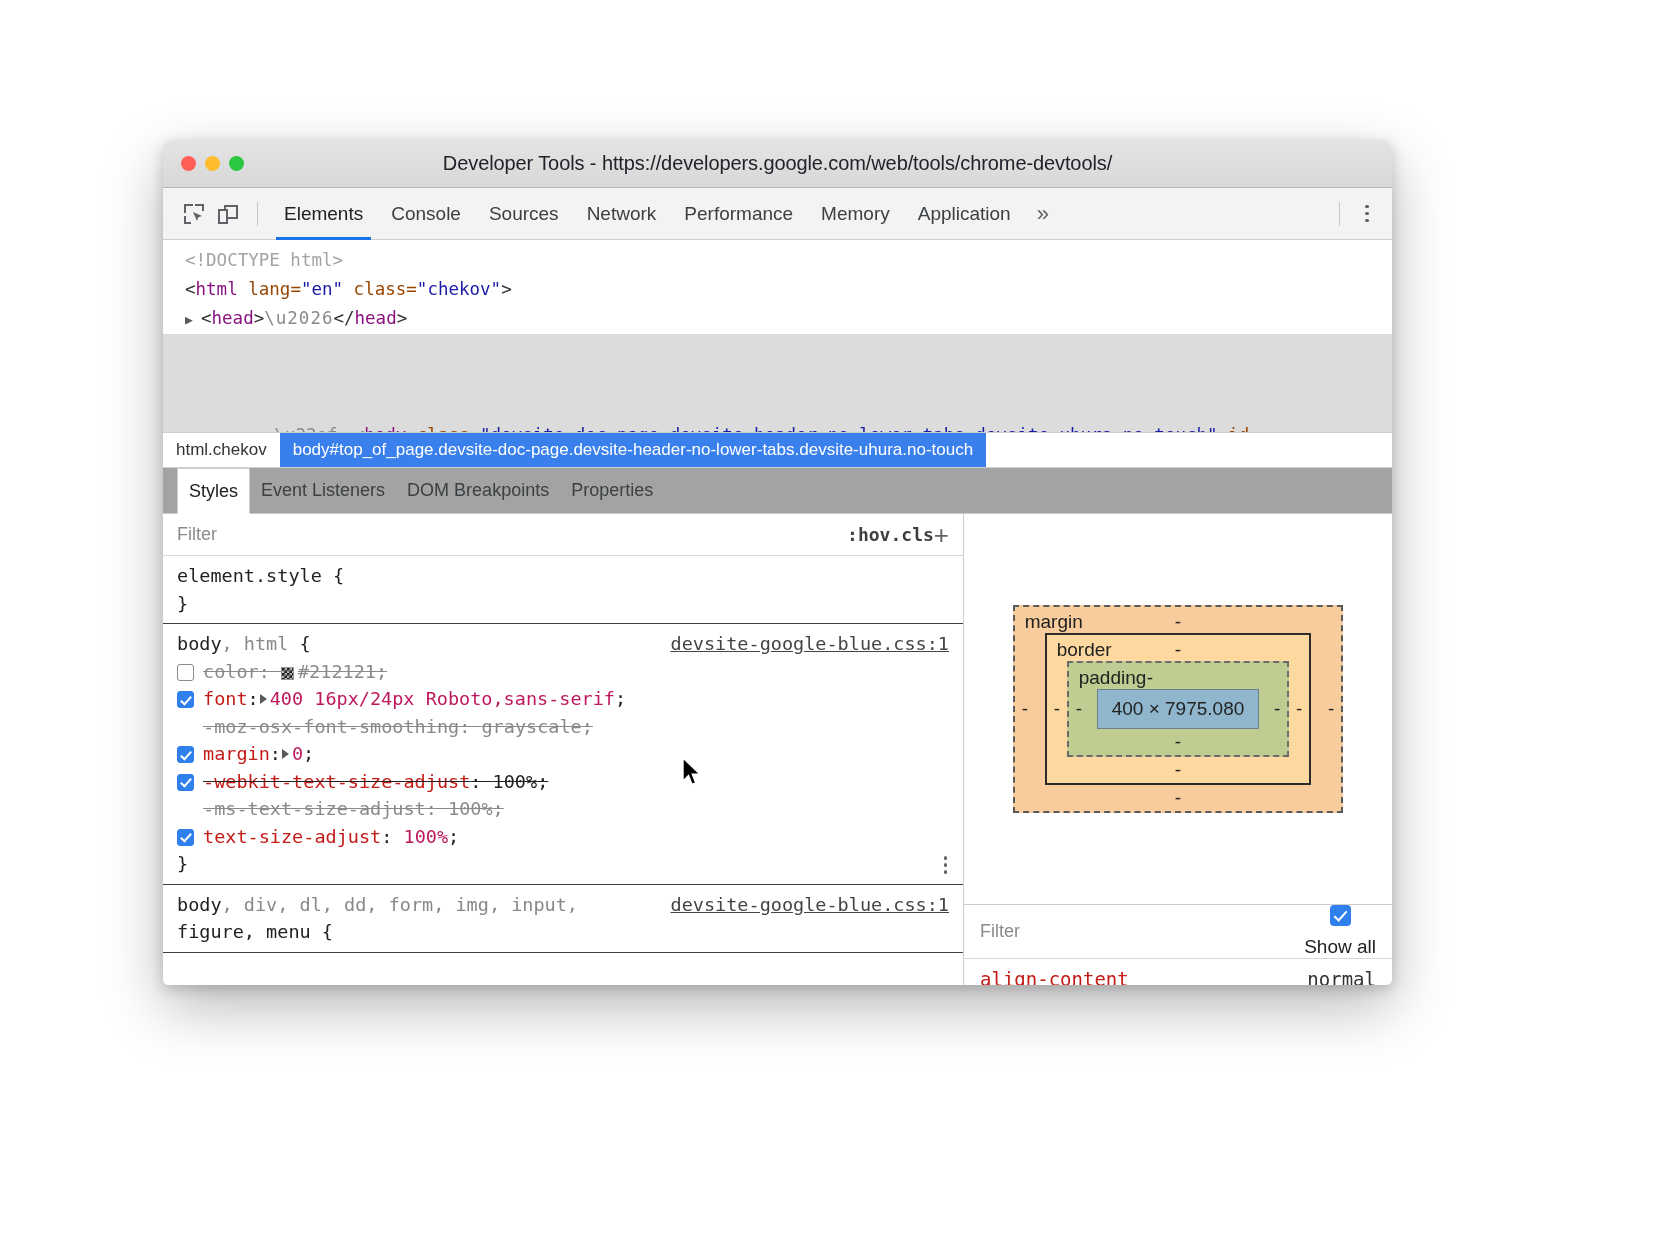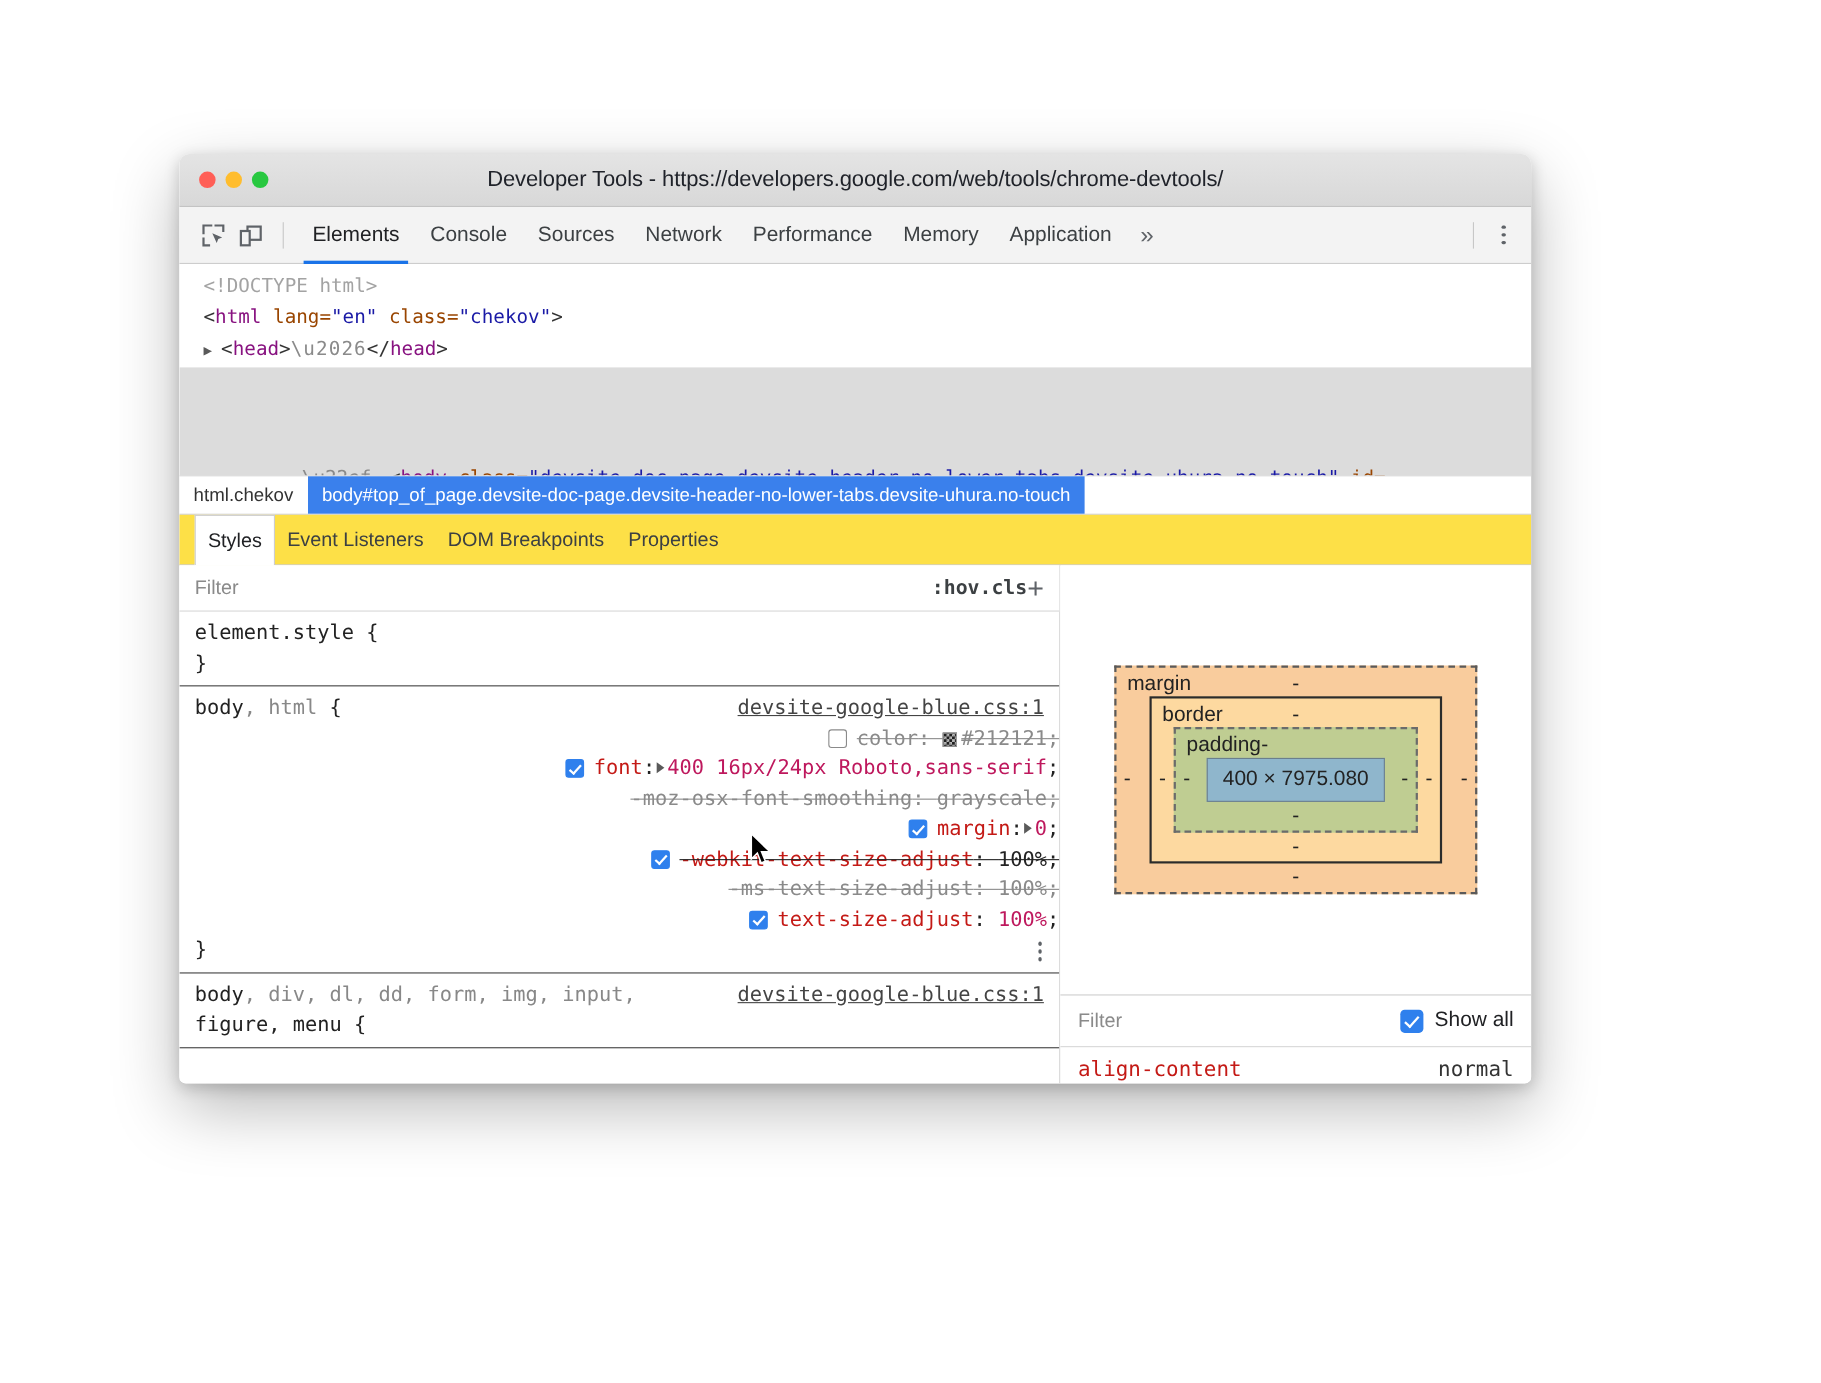--- a/index.html
+++ b/index.html
@@ -104,21 +104,21 @@
   }
   .crumb {
     display:flex; align-items:center; padding:0 13px;
     color:#333; cursor:pointer; white-space:nowrap;
   }
   .crumb.active { background:#3a80ec; color:#fff; }
 
   
   .sidetabs {
     flex:0 0 46px; display:flex; align-items:stretch;
-    background:#fde047; border-bottom:1px solid #cdcdcd;
+    background:#a3a3a3; border-bottom:1px solid #cdcdcd;
     padding-left:14px;
   }
   .stab {
     display:flex; align-items:center; padding:0 11px;
     font-size:18px; color:#3c4043; cursor:pointer; white-space:nowrap;
   }
   .stab.active { background:#ffffff; border:1px solid #cdcdcd; border-bottom-color:#fff; margin-bottom:-1px; color:#202124; }
 
   
   .panes { flex:1 1 auto; display:flex; min-height:0; }
@@ -145,21 +145,21 @@
     color:#222; position:relative;
   }
   .rule { padding:6px 0 6px 0; border-bottom:1px solid #404040; position:relative; }
   .rule .sel-line { padding:0 14px; white-space:pre; }
   .selname { color:#222; }
   .selname.dim { color:#888; }
   .origin {
     position:absolute; right:14px;
     color:#444; text-decoration:underline; cursor:pointer;
   }
-  .decl { padding-left:14px; white-space:pre; position:relative;text-align:right; }
+  .decl { padding-left:14px; white-space:pre; position:relative; }
   .cb {
     display:inline-block; width:17px; height:17px; border-radius:3px;
     vertical-align:-3px; margin-right:9px; position:relative;
     border:1px solid #8a8a8a; background:#fff; cursor:pointer;
   }
   .cb.on { background:#2f80ed; border-color:#2f80ed; }
   .cb.on:after {
     content:""; position:absolute; left:5px; top:1.5px;
     width:4px; height:9px; border:solid #fff; border-width:0 2px 2px 0;
     transform:rotate(42deg);
@@ -222,21 +222,21 @@
   .bm-l, .bm-r { position:absolute; top:50%; transform:translateY(-50%); font-size:19px; color:#222; }
   .bm-l { left:7px; }
   .bm-r { right:7px; }
   .bm-pl-top { position:absolute; left:78px; top:4px; font-size:19px; color:#222; }
 
   .computed-filter {
     flex:0 0 48px; display:flex; align-items:center;
     padding:0 16px; border-top:1px solid #cdcdcd; border-bottom:1px solid #d7d7d7;
     background:#fff;
   }
-  .showall { margin-left:auto; display:flex; align-items:center; gap:10px; font-size:19px; color:#202124; cursor:pointer; }
+  .showall { margin-left:auto; display:flex; align-items:center; gap:10px; font-size:19px; color:#202124; cursor:pointer;flex-direction:column; }
   .cb-lg {
     width:21px; height:21px; border-radius:4px; background:#2f80ed;
     position:relative; display:inline-block;
   }
   .cb-lg:after {
     content:""; position:absolute; left:7px; top:3px;
     width:5px; height:11px; border:solid #fff; border-width:0 2.5px 2.5px 0;
     transform:rotate(42deg);
   }
   .computed-list { flex:1 1 auto; overflow:hidden; padding-top:4px; }

